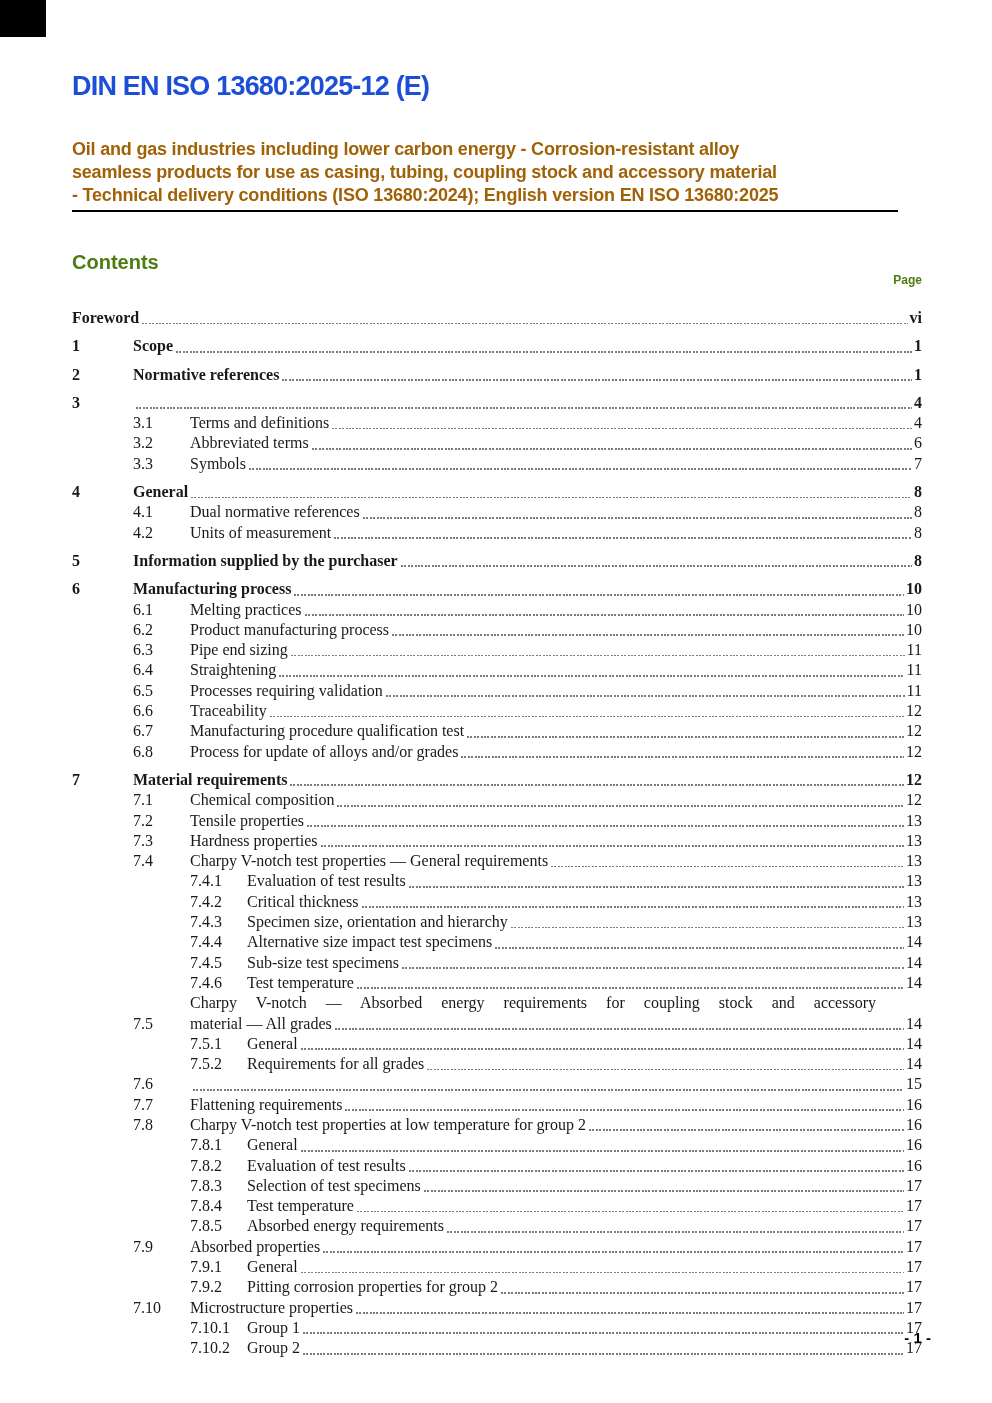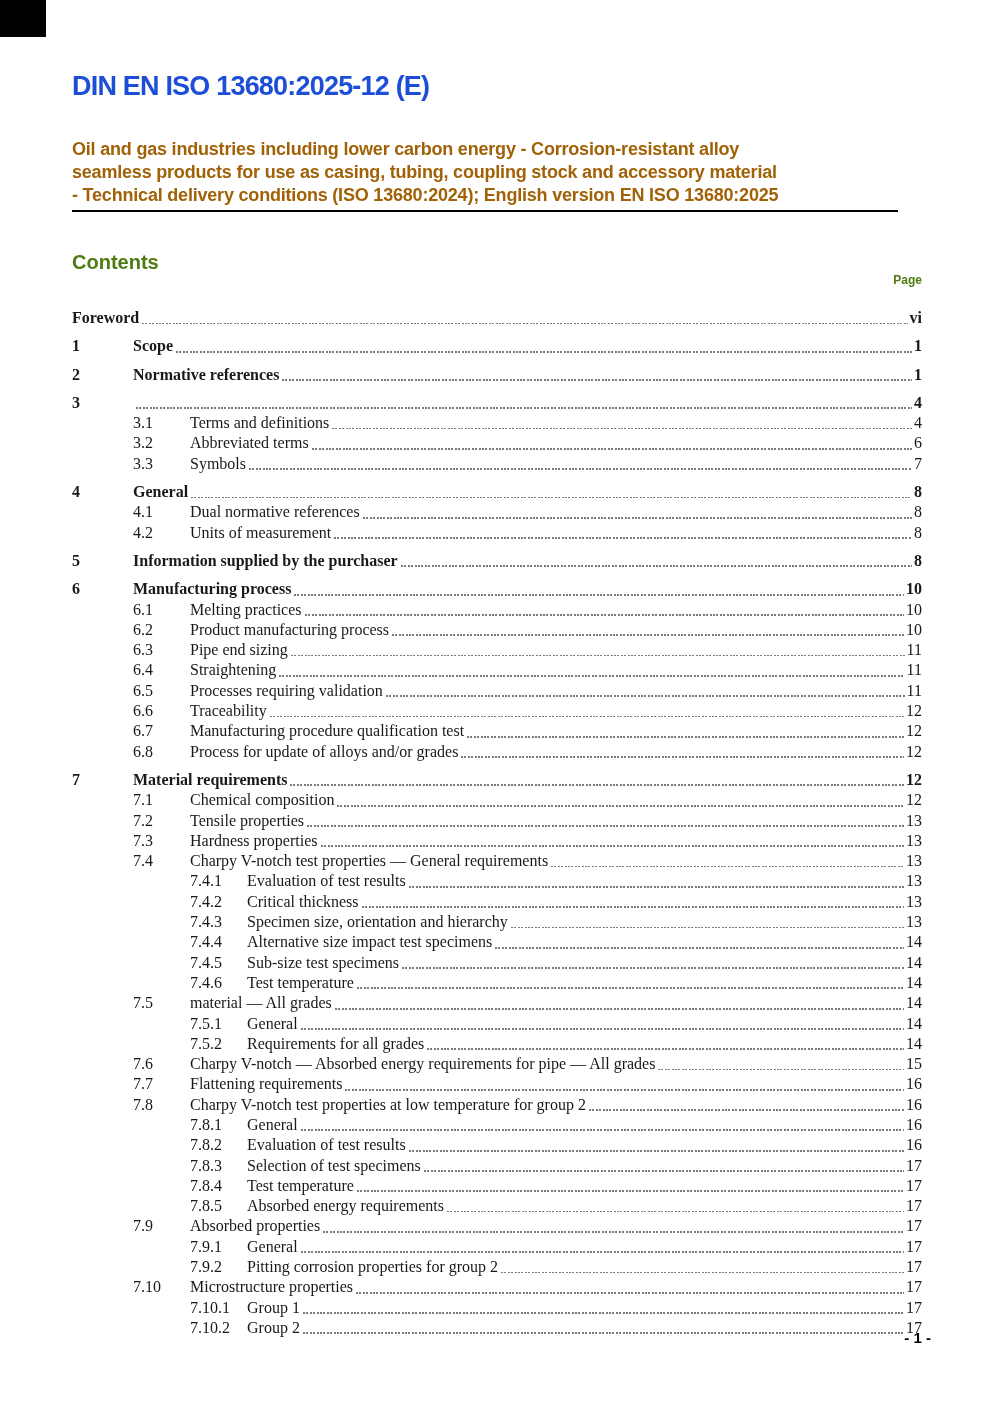--- a/index.html
+++ b/index.html
@@ -292,20 +292,21 @@
         </div>
         <div class="toc-row lvl3">
           <span class="num">7.4.6</span>
           <span class="t">Test temperature</span>
           <span class="leader"></span>
           <span class="pg">14</span>
         </div>
         <div class="toc-row lvl2">
           <span class="num">7.5</span>
           <div class="entry2">
+            <div class="t1">Charpy V-notch — Absorbed energy requirements for coupling stock and accessory</div>
             <div class="line2">
               <span class="t2">material — All grades</span>
               <span class="leader"></span>
               <span class="pg">14</span>
             </div>
           </div>
         </div>
         <div class="toc-row lvl3">
           <span class="num">7.5.1</span>
           <span class="t">General</span>
@@ -313,21 +314,20 @@
           <span class="pg">14</span>
         </div>
         <div class="toc-row lvl3">
           <span class="num">7.5.2</span>
           <span class="t">Requirements for all grades</span>
           <span class="leader"></span>
           <span class="pg">14</span>
         </div>
         <div class="toc-row lvl2">
           <span class="num">7.6</span>
-          <span class="t">Charpy V-notch — Absorbed energy requirements for pipe — All grades</span>
           <span class="leader"></span>
           <span class="pg">15</span>
         </div>
         <div class="toc-row lvl2">
           <span class="num">7.7</span>
           <span class="t">Flattening requirements</span>
           <span class="leader"></span>
           <span class="pg">16</span>
         </div>
         <div class="toc-row lvl2">

